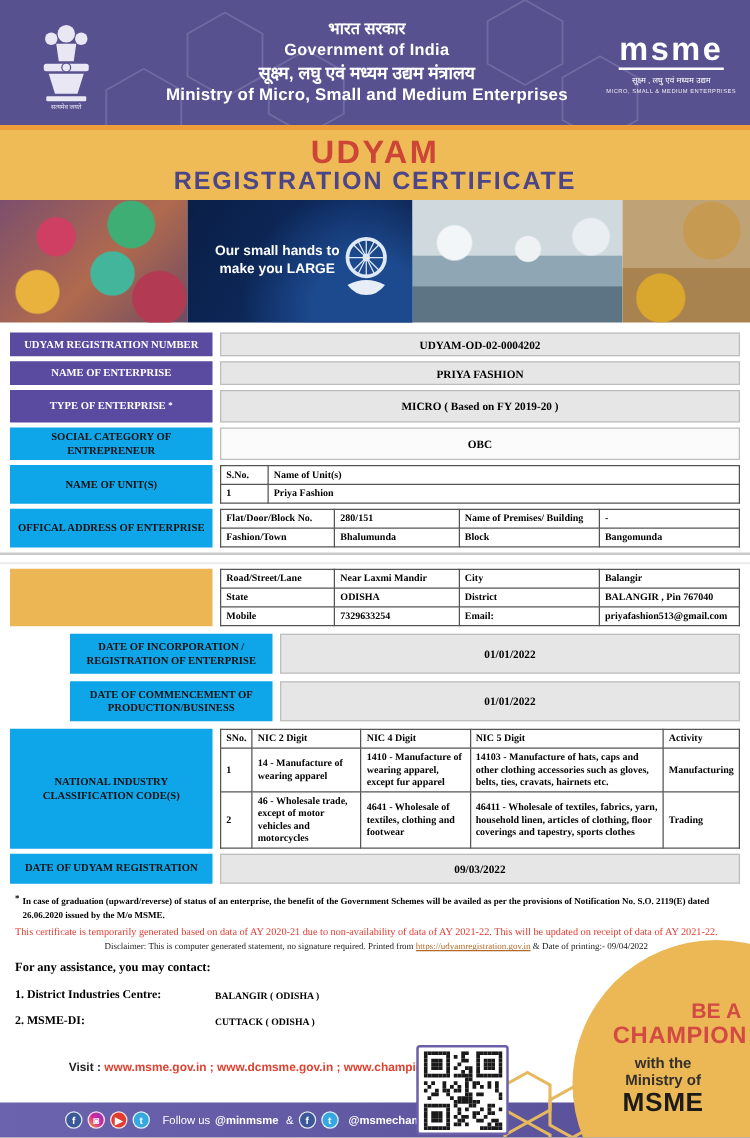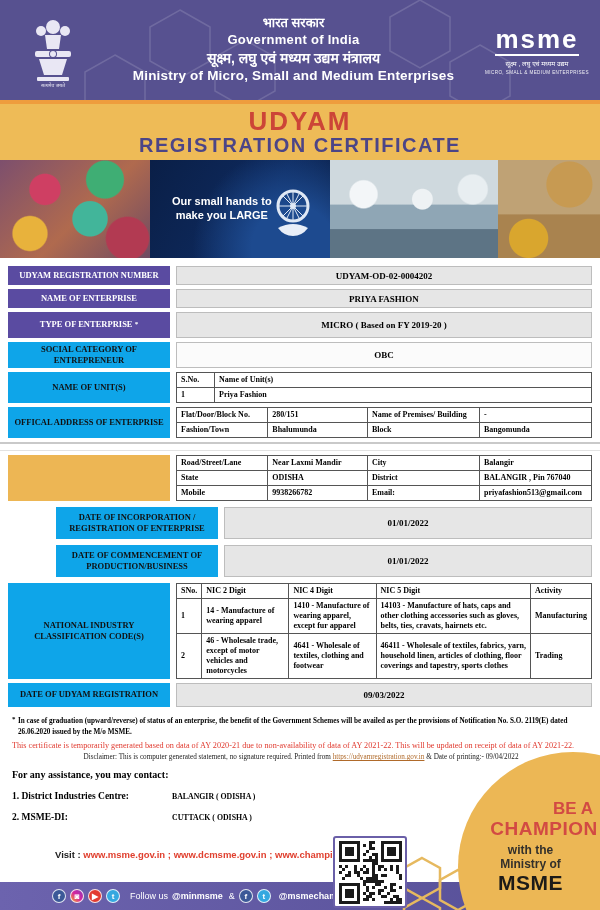--- a/index.html
+++ b/index.html
@@ -286,21 +286,21 @@
           <td class="cell-l">Balangir</td>
         </tr>
         <tr>
           <td class="cell-l">State</td>
           <td class="cell-l">ODISHA</td>
           <td class="cell-l">District</td>
           <td class="cell-l">BALANGIR , Pin 767040</td>
         </tr>
         <tr>
           <td class="cell-l">Mobile</td>
-          <td class="cell-l">9938266782</td>
+          <td class="cell-l">7329633254</td>
           <td class="cell-l">Email:</td>
           <td class="cell-l">priyafashion513@gmail.com</td>
         </tr>
       </tbody>
         </table>
     </div>
 
     <div class="row r32" style="margin-top:6px">
       <div class="lbl yellow">DATE OF INCORPORATION / REGISTRATION OF ENTERPRISE</div>
       <div class="val">01/01/2022</div>

